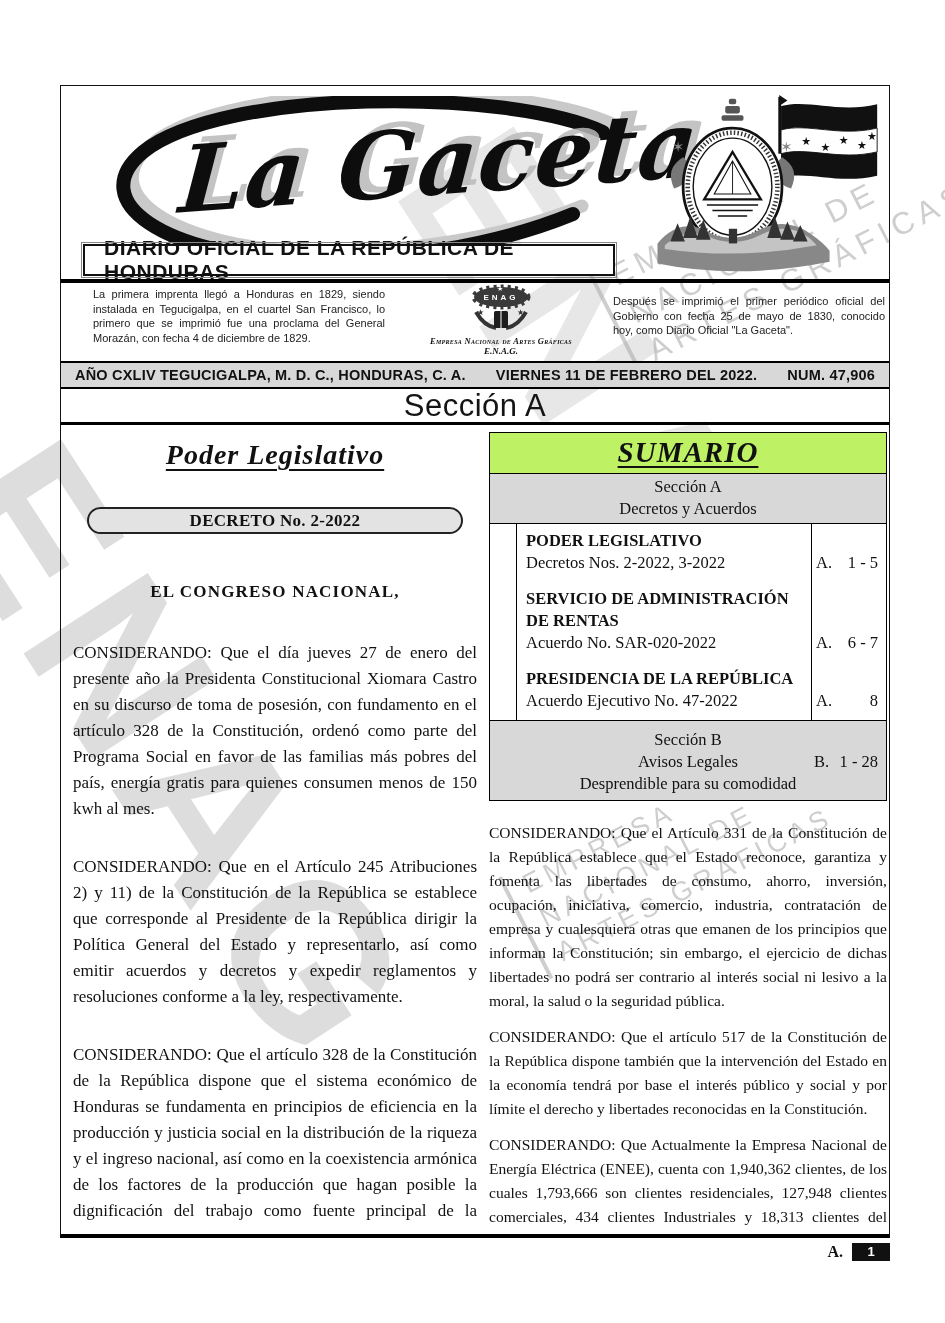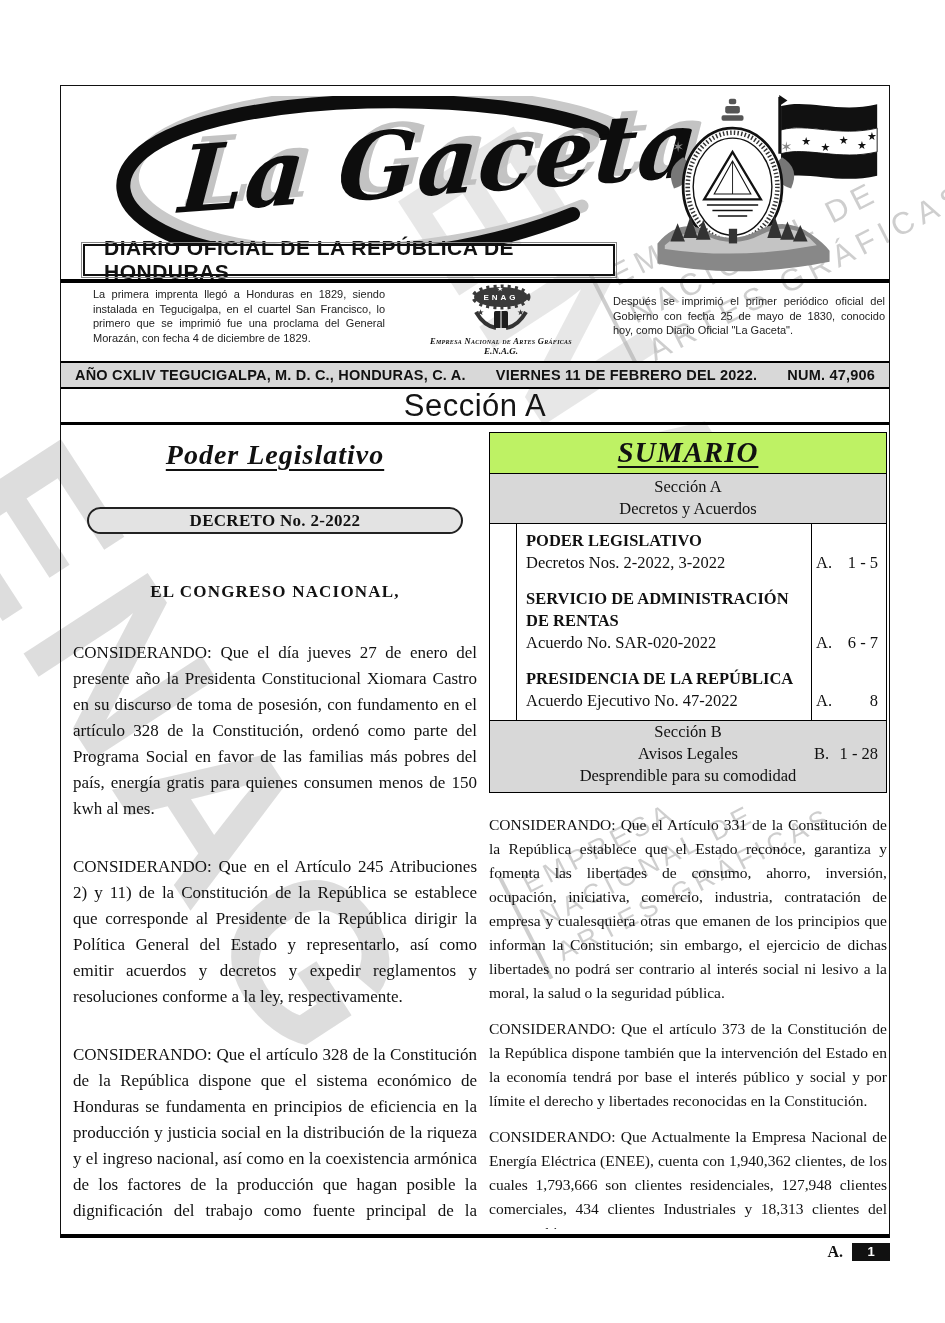--- a/index.html
+++ b/index.html
@@ -124,21 +124,21 @@
   .sum-entry { position:relative; padding:0 84px 14px 36px; font-size:16.5px; line-height:22px; }
   .sum-entry:last-child { padding-bottom:6px; }
   .sum-entry .org { font-weight:bold; }
   .sum-pages {
     position:absolute; right:8px; bottom:14px; width:62px;
     display:flex; justify-content:space-between; font-size:16.5px;
   }
   .sum-entry:last-child .sum-pages { bottom:6px; }
   .sum-footer {
     background:#d8d8d8; border-top:1px solid #000; text-align:center;
-    font-size:16.5px; line-height:22px; padding:0 0 5px;
+    font-size:16.5px; line-height:22px; padding:8px 0 5px;
   }
   .sum-footer .mid { position:relative; }
   .sum-footer .mid .pages {
     position:absolute; right:8px; top:0; width:64px;
     display:flex; justify-content:space-between;
   }
 
   
   .footer {
     position:absolute; left:60px; top:1243px; width:830px; z-index:1;
@@ -326,21 +326,21 @@
               </span>
             </div>
             <div>Desprendible para su comodidad</div>
           </div>
         </div>
 
         <p class="para">
           <span class="lead">CONSIDERANDO:</span><span> Que el Artículo 331 de la Constitución de la República establece que el Estado reconoce, garantiza y fomenta las libertades de consumo, ahorro, inversión, ocupación, iniciativa, comercio, industria, contratación de empresa y cualesquiera otras que emanen de los principios que informan la Constitución; sin embargo, el ejercicio de dichas libertades no podrá ser contrario al interés social ni lesivo a la moral, la salud o la seguridad pública.</span>
         </p>
         <p class="para">
-          <span class="lead">CONSIDERANDO:</span><span> Que el artículo 373 de la Constitución de la República dispone también que la intervención del Estado en la economía tendrá por base el interés público y social y por límite el derecho y libertades reconocidas en la Constitución.</span>
+          <span class="lead">CONSIDERANDO:</span><span> Que el artículo 517 de la Constitución de la República dispone también que la intervención del Estado en la economía tendrá por base el interés público y social y por límite el derecho y libertades reconocidas en la Constitución.</span>
         </p>
         <p class="para">
           <span class="lead">CONSIDERANDO:</span><span> Que Actualmente la Empresa Nacional de Energía Eléctrica (ENEE), cuenta con 1,940,362 clientes, de los cuales 1,793,666 son clientes residenciales, 127,948 clientes comerciales, 434 clientes Industriales y 18,313 clientes del sector gobierno.</span>
         </p>
       </div>
     </div>
   </div>
 
   <div class="footer">
     <span class="sec">A.</span>

